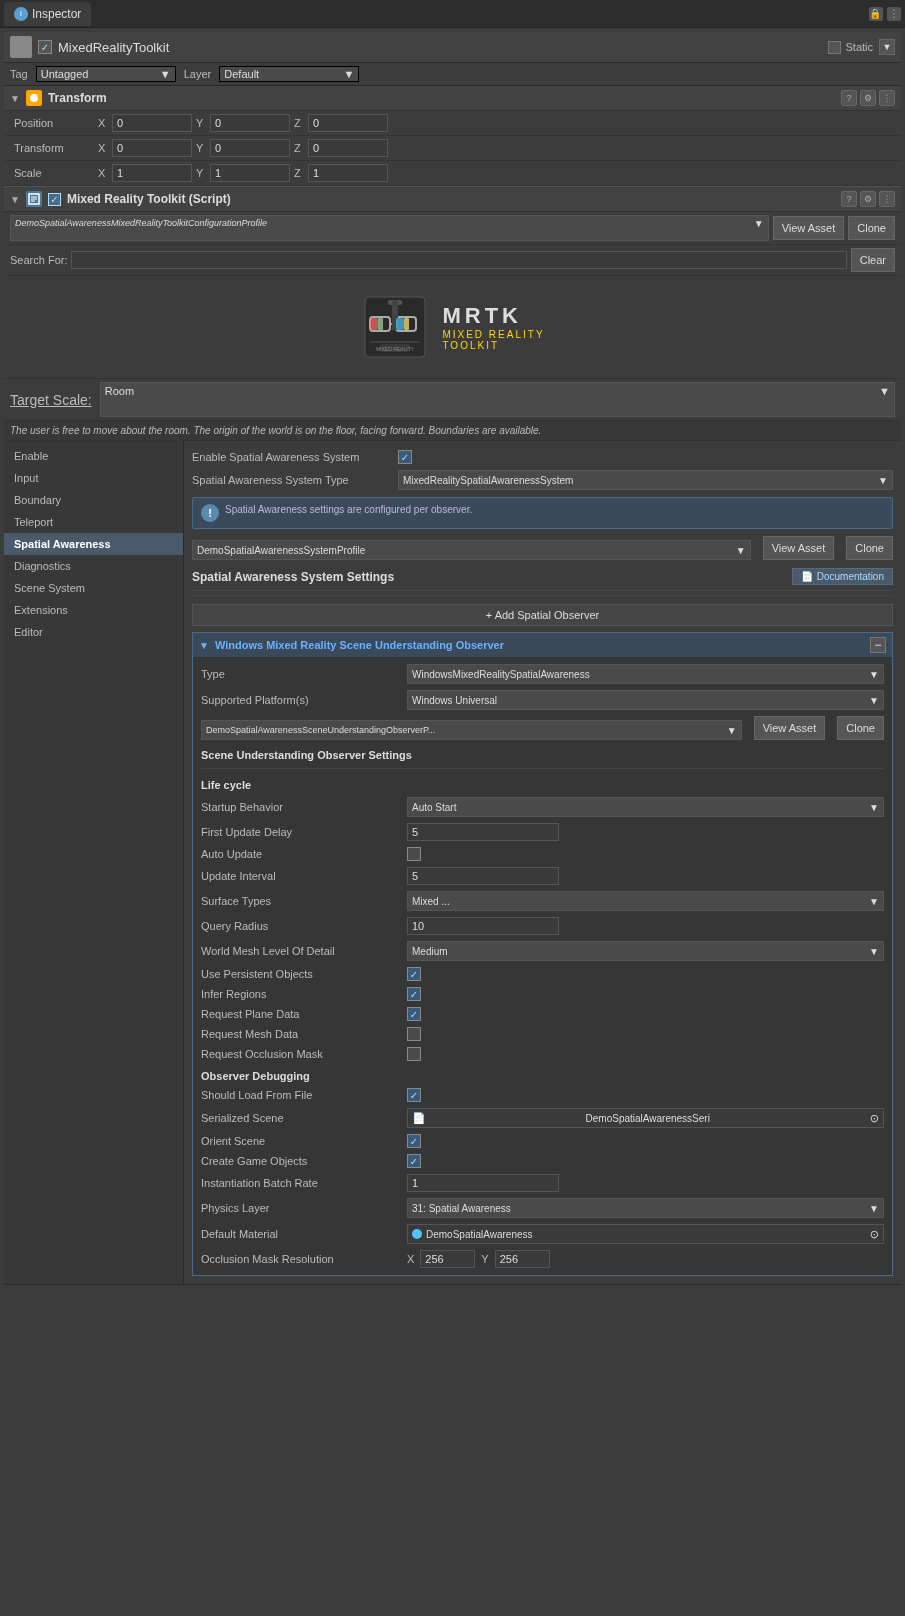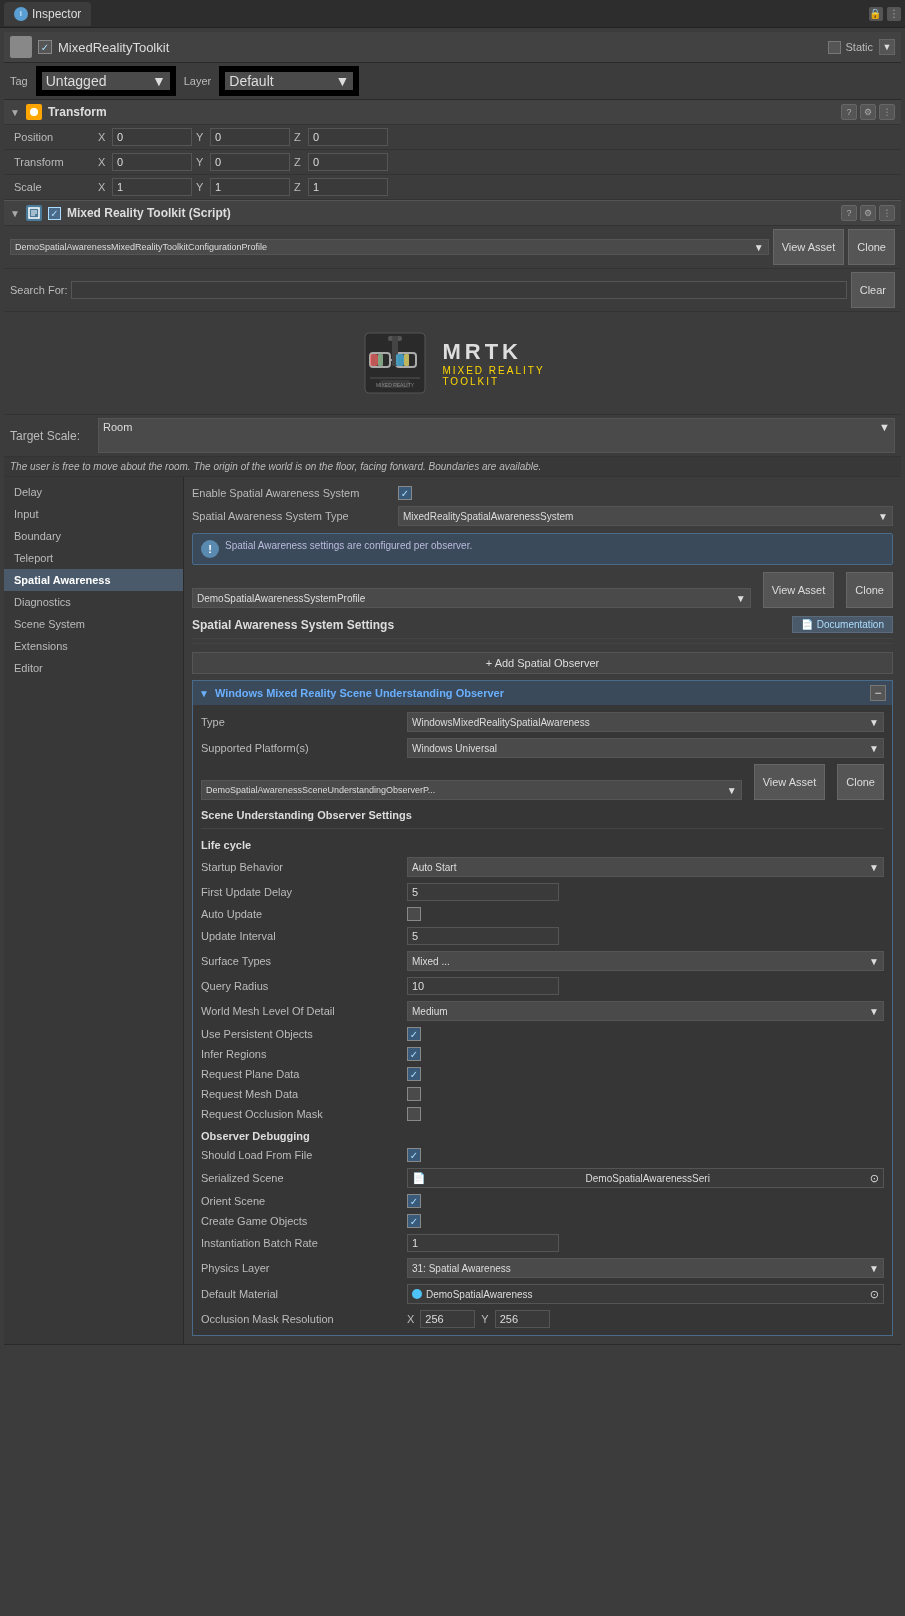--- a/index.html
+++ b/index.html
@@ -117,24 +117,24 @@
       display: flex;
       align-items: center;
       padding: 3px 6px;
       gap: 8px;
       background: #3c3c3c;
       border-bottom: 1px solid #2a2a2a;
     }
     .tag-label { color: #bbb; font-size: 11px; }
     .tag-dropdown {
       background: #4a4a4a;
-      border: 6px solid #000000;
+      border: 1px solid #000000;
       color: #ddd;
       padding: 1px 4px;
-      font-size: 14px;
+      font-size: 11px;
       min-width: 140px;
       display: flex; align-items: center; justify-content: space-between;
       cursor: pointer;
     }
 
     
     .section-header {
       display: flex;
       align-items: center;
       padding: 4px 6px;
@@ -244,32 +244,33 @@
       gap: 4px;
       border-bottom: 1px solid #333;
     }
     .profile-dropdown {
       flex: 1;
       background: #4a4a4a;
       border: 1px solid #555;
       color: #ddd;
       padding: 2px 4px;
       font-size: 10px;
-      height: 16px;
+      height: 26px;
       display: flex; align-items: flex-start; justify-content: space-between;
       cursor: pointer;
+      font-style: italic;
     }
     .action-btn {
       background: #555;
       border: 1px solid #666;
       color: #ddd;
       padding: 2px 8px;
       font-size: 11px;
       cursor: pointer;
-      height: 36px;
+      height: 24px;
       display: flex; align-items: center;
     }
     .search-row {
       display: flex;
       align-items: center;
       padding: 3px 6px;
       gap: 4px;
       border-bottom: 1px solid #333;
     }
     .search-label { color: #bbb; font-size: 11px; }
@@ -313,21 +314,21 @@
     }
 
     
     .target-scale-row {
       display: flex;
       align-items: center;
       padding: 3px 6px;
       gap: 8px;
       border-bottom: 1px solid #333;
     }
-    .ts-label { color: #bbb; font-size: 12px; min-width: 80px; }
+    .ts-label { color: #bbb; font-size: 14px; min-width: 80px; text-decoration: underline; }
     .ts-dropdown {
       flex: 1;
       background: #4a4a4a;
       border: 1px solid #555;
       color: #ddd;
       padding: 2px 4px;
       font-size: 11px;
       height: 35px;
       display: flex; justify-content: space-between;
       cursor: pointer;
@@ -716,21 +717,21 @@
     <div class="ts-dropdown">
       <span>Room</span>
       <span>▼</span>
     </div>
   </div>
   <div class="ts-desc">The user is free to move about the room. The origin of the world is on the floor, facing forward. Boundaries are available.</div>
 
   <div class="two-col">
 
     <div class="sidebar">
-      <div class="sidebar-item">Delay</div>
+      <div class="sidebar-item">Enable</div>
       <div class="sidebar-item">Input</div>
       <div class="sidebar-item">Boundary</div>
       <div class="sidebar-item">Teleport</div>
       <div class="sidebar-item active">Spatial Awareness</div>
       <div class="sidebar-item">Diagnostics</div>
       <div class="sidebar-item">Scene System</div>
       <div class="sidebar-item">Extensions</div>
       <div class="sidebar-item">Editor</div>
     </div>
 

